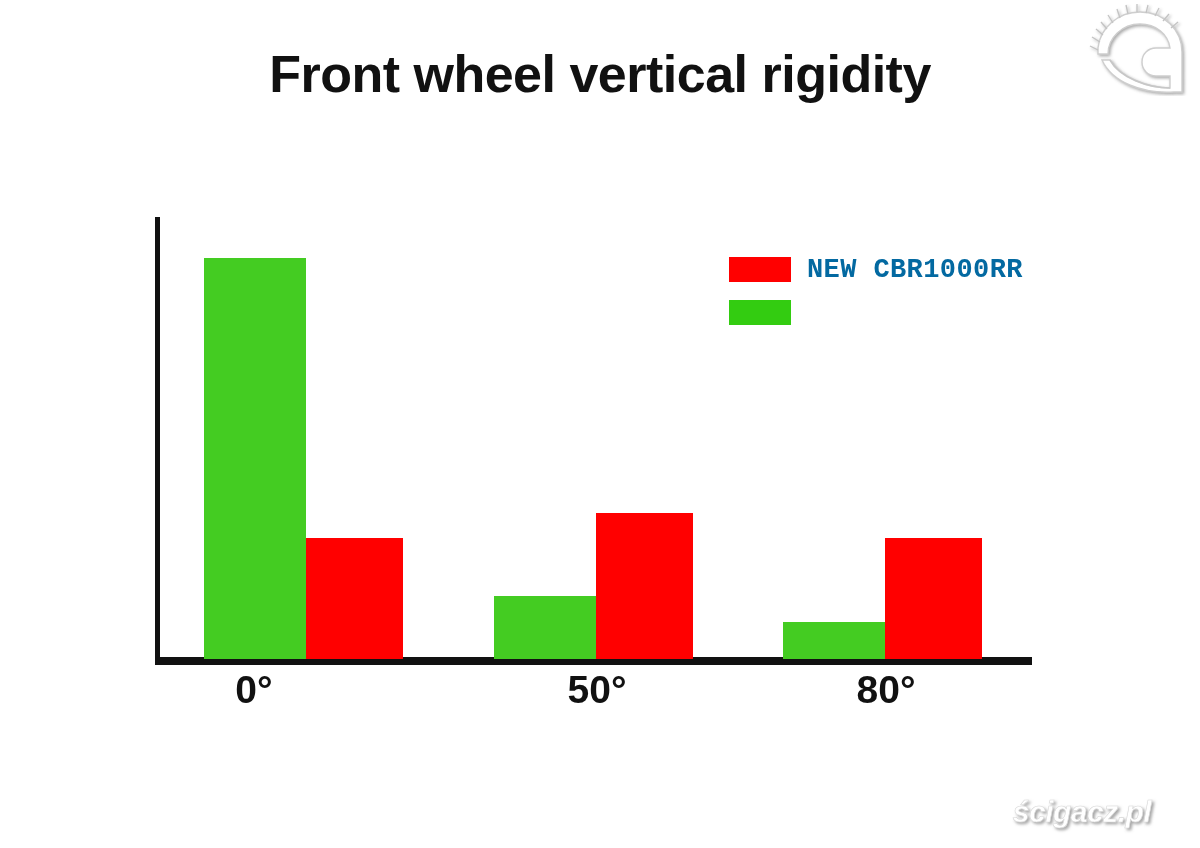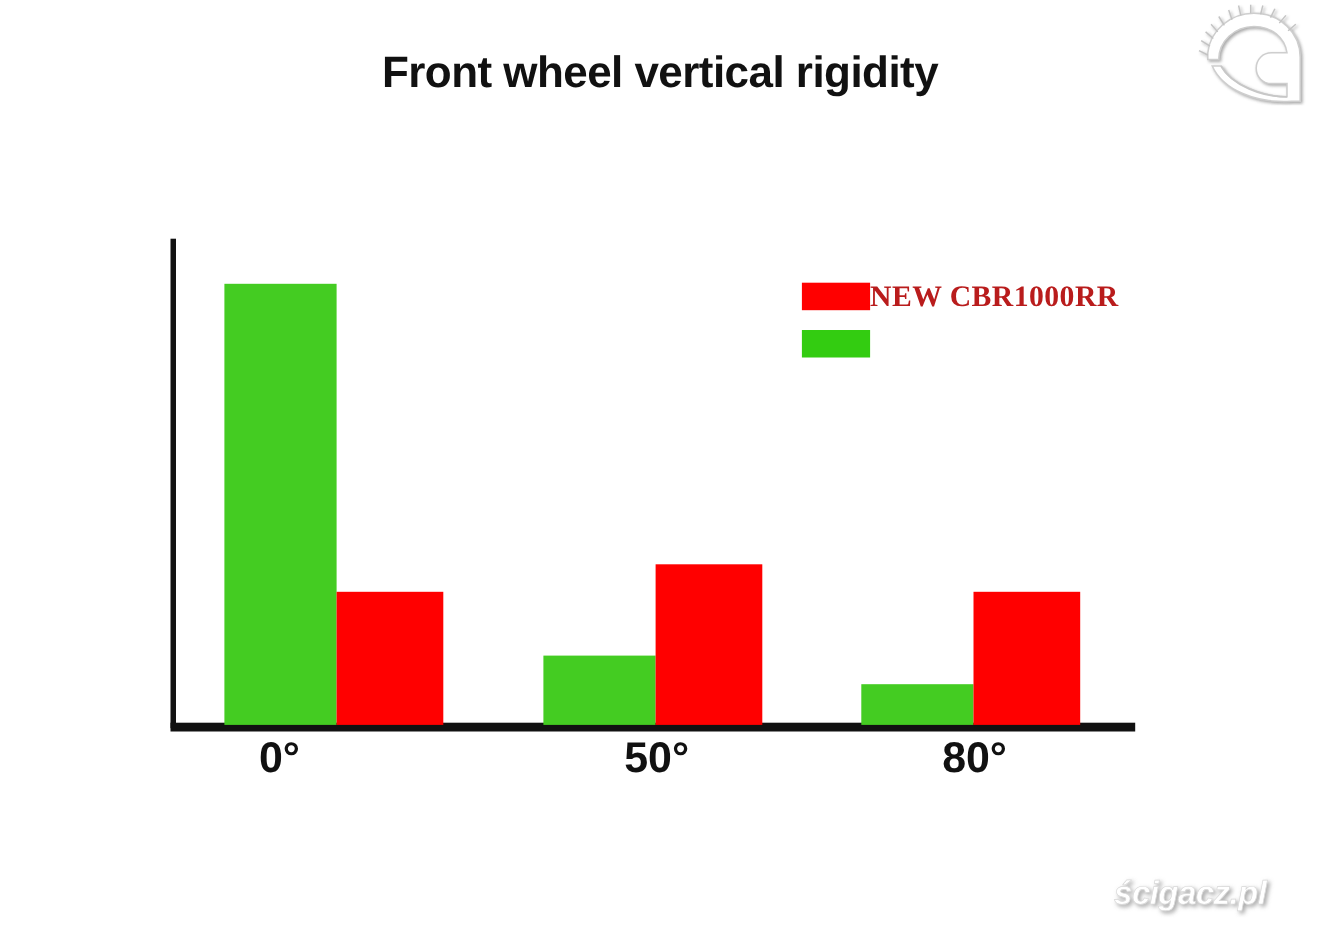--- a/index.html
+++ b/index.html
@@ -18,21 +18,21 @@
   }
 
   
   #chart-title {
     position: absolute;
     left: 0;
     top: 44px;
     width: 1200px;
     text-align: center;
     font-family: "Liberation Sans", sans-serif;
-    font-size: 40px;
+    font-size: 52px;
     font-weight: bold;
     letter-spacing: -0.5px;
     color: #111111;
     white-space: nowrap;
   }
 
   
   #plot-area {
     position: absolute;
     left: 0;
@@ -89,25 +89,26 @@
     height: 43px;
   }
   .legend-swatch {
     width: 62px;
     height: 25px;
     flex: 0 0 auto;
   }
   .legend-swatch.red   { background: #ff0000; }
   .legend-swatch.green { background: #33cc11; }
   .legend-label {
-    font-family: Liberation Serif, serif;
+    margin-left: 16px;
+    font-family: Liberation Mono, monospace;
     font-size: 27px;
     font-weight: bold;
     letter-spacing: 0.4px;
-    color: #b91c1c;
+    color: #0369a1;
     white-space: nowrap;
   }
 
   
   #helmet-watermark {
     position: absolute;
     right: 8px;
     top: 4px;
     width: 106px;
     height: 92px;

